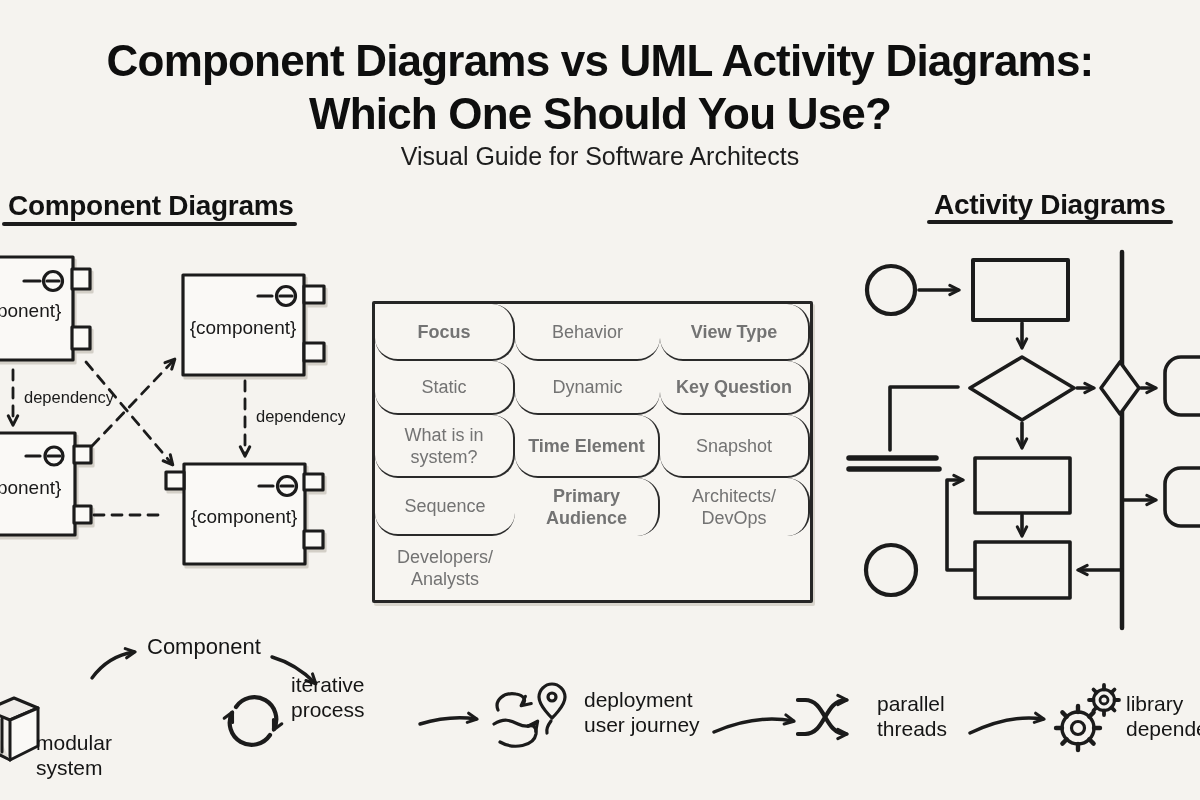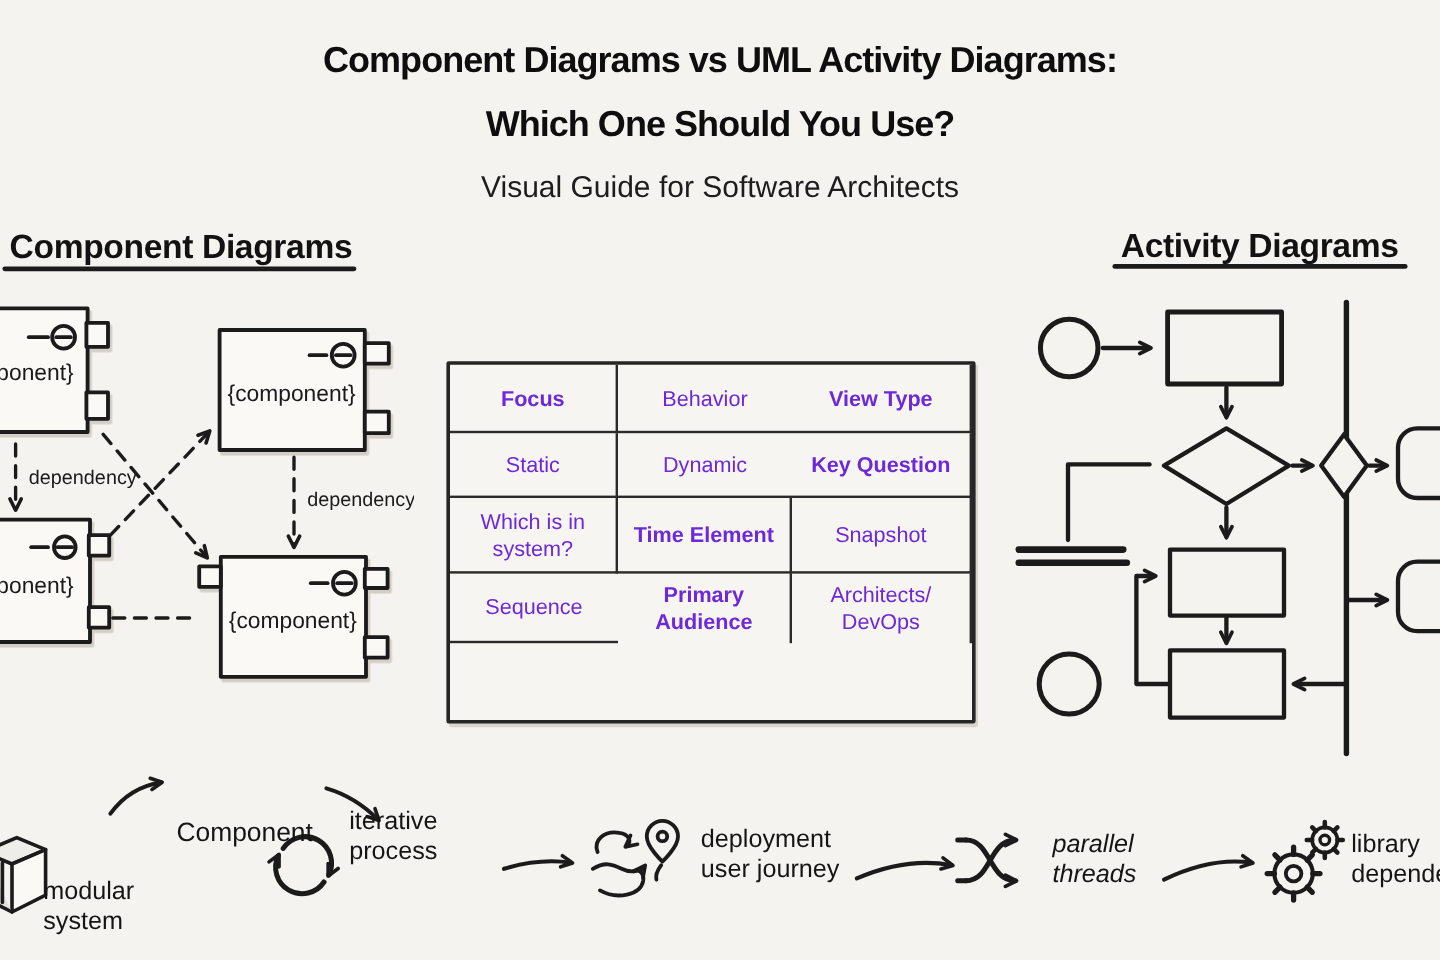--- a/index.html
+++ b/index.html
@@ -4,22 +4,22 @@
 <style>
   html,body{margin:0;padding:0;}
   #canvas{
     position:relative;width:1200px;height:800px;overflow:hidden;
     background:#f5f3ef;
     font-family:"Liberation Sans","DejaVu Sans",sans-serif;
     color:#1a1a1a;
   }
   .abs{position:absolute;}
   .title{
-    top:24px;left:0;width:1200px;text-align:center;
-    font-size:30px;font-weight:bold;line-height:53px;letter-spacing:-0.8px;color:#0e0e0e;
+    top:34px;left:0;width:1200px;text-align:center;
+    font-size:44px;font-weight:bold;line-height:53px;letter-spacing:-0.8px;color:#0e0e0e;
   }
   .subtitle{
     top:142px;left:0;width:1200px;text-align:center;
     font-size:25px;color:#1d1d1d;
   }
   .sec-h{font-size:28px;font-weight:bold;color:#121212;letter-spacing:-0.3px;white-space:nowrap;}
   .underline{height:3.5px;background:#1b1b1b;border-radius:2px;}
   svg{display:block;overflow:hidden;}
   svg text{font-family:"Liberation Sans","DejaVu Sans",sans-serif;fill:#1a1a1a;stroke:none;}
   .comp-label{font-size:19px;text-anchor:middle;}
@@ -30,21 +30,21 @@
     display:grid;
     grid-template-columns:140px 145px 150px;
     grid-template-rows:57px 54px 63px 58px 64px;
     border:3px solid #262626;border-radius:2px;
     box-shadow:2px 3px 0 #d9d5cd;
     background:#f7f5f1;
   }
   .cell{
     border-right:2px solid #2a2a2a;border-bottom:2px solid #2a2a2a;
     display:flex;align-items:center;justify-content:center;
-    text-align:center;font-size:18px;line-height:22px;padding:0 8px;color:#6d28d9;
+    text-align:center;font-size:18px;line-height:22px;padding:0 8px;color:#737373;border-radius:23px;
   }
   .cell.c3{border-right:none;}
   .cell.r5{border-bottom:none;}
   .cell.rowlabel{font-weight:bold;}
   
   .lbl{font-size:21px;line-height:25px;white-space:pre-line;color:#151515;}
   .callout{font-size:22px;color:#151515;white-space:nowrap;}
 </style>
 </head>
 <body>
@@ -137,28 +137,29 @@
 
   <div class="abs cmp-table">
     <div class="cell rowlabel">Focus</div>
     <div class="cell c3">Behavior</div>
 
     <div class="cell rowlabel">View Type</div>
     <div class="cell">Static</div>
     <div class="cell c3">Dynamic</div>
 
     <div class="cell rowlabel">Key Question</div>
-    <div class="cell">Which is in system?</div>
+    <div class="cell">What is in system?</div>
 
     <div class="cell rowlabel">Time Element</div>
     <div class="cell">Snapshot</div>
     <div class="cell c3">Sequence</div>
 
     <div class="cell rowlabel r5">Primary Audience</div>
     <div class="cell r5">Architects/ DevOps</div>
+    <div class="cell c3 r5">Developers/ Analysts</div>
   </div>
 
   <svg class="abs" style="left:844px;top:240px;" width="356" height="400" viewBox="844 240 356 400">
     <g stroke="#1b1b1b" fill="none" stroke-width="3.6" stroke-linecap="round" stroke-linejoin="round">
       <circle cx="891" cy="290" r="24" stroke-width="4.2"></circle>
       <path d="M919,290 H958" marker-end="url(#ah)"></path>
       <rect x="973" y="260" width="95" height="60" stroke-width="4"></rect>
       <path d="M1022,323 V347" marker-end="url(#ah)"></path>
       <polygon points="1022,357 1074,388 1022,420 970,388"></polygon>
       <path d="M1077,388 H1093" marker-end="url(#ah)"></path>
@@ -253,25 +254,25 @@
         <line x1="52" y1="30.5" x2="52" y2="35"></line>
           <line x1="44.6" y1="27.4" x2="41.5" y2="30.5"></line>
         <line x1="41.5" y1="20" x2="37" y2="20"></line>
           <line x1="44.6" y1="12.6" x2="41.5" y2="9.5"></line>
         <line x1="52" y1="9.5" x2="52" y2="5"></line>
           <line x1="59.4" y1="12.6" x2="62.5" y2="9.5"></line>
       </g>
     </g>
   </svg>
 
-  <div class="abs callout" style="left:147px;top:634px;margin-top:47px;">Component</div>
+  <div class="abs callout" style="left:147px;top:634px;">Component</div>
   <div class="abs lbl" style="left:36px;top:696px;margin-top:34px;">modular
 system</div>
   <div class="abs lbl" style="left:291px;top:672px;">iterative
 process</div>
   <div class="abs lbl" style="left:584px;top:687px;">deployment
 user journey</div>
-  <div class="abs lbl" style="left:877px;top:691px;font-style:italic;">parallel
+  <div class="abs lbl" style="left:877px;top:691px;">parallel
 threads</div>
   <div class="abs lbl" style="left:1126px;top:691px;width:160px;">library
 dependencies</div>
 
 </div>
 
 </body></html>

